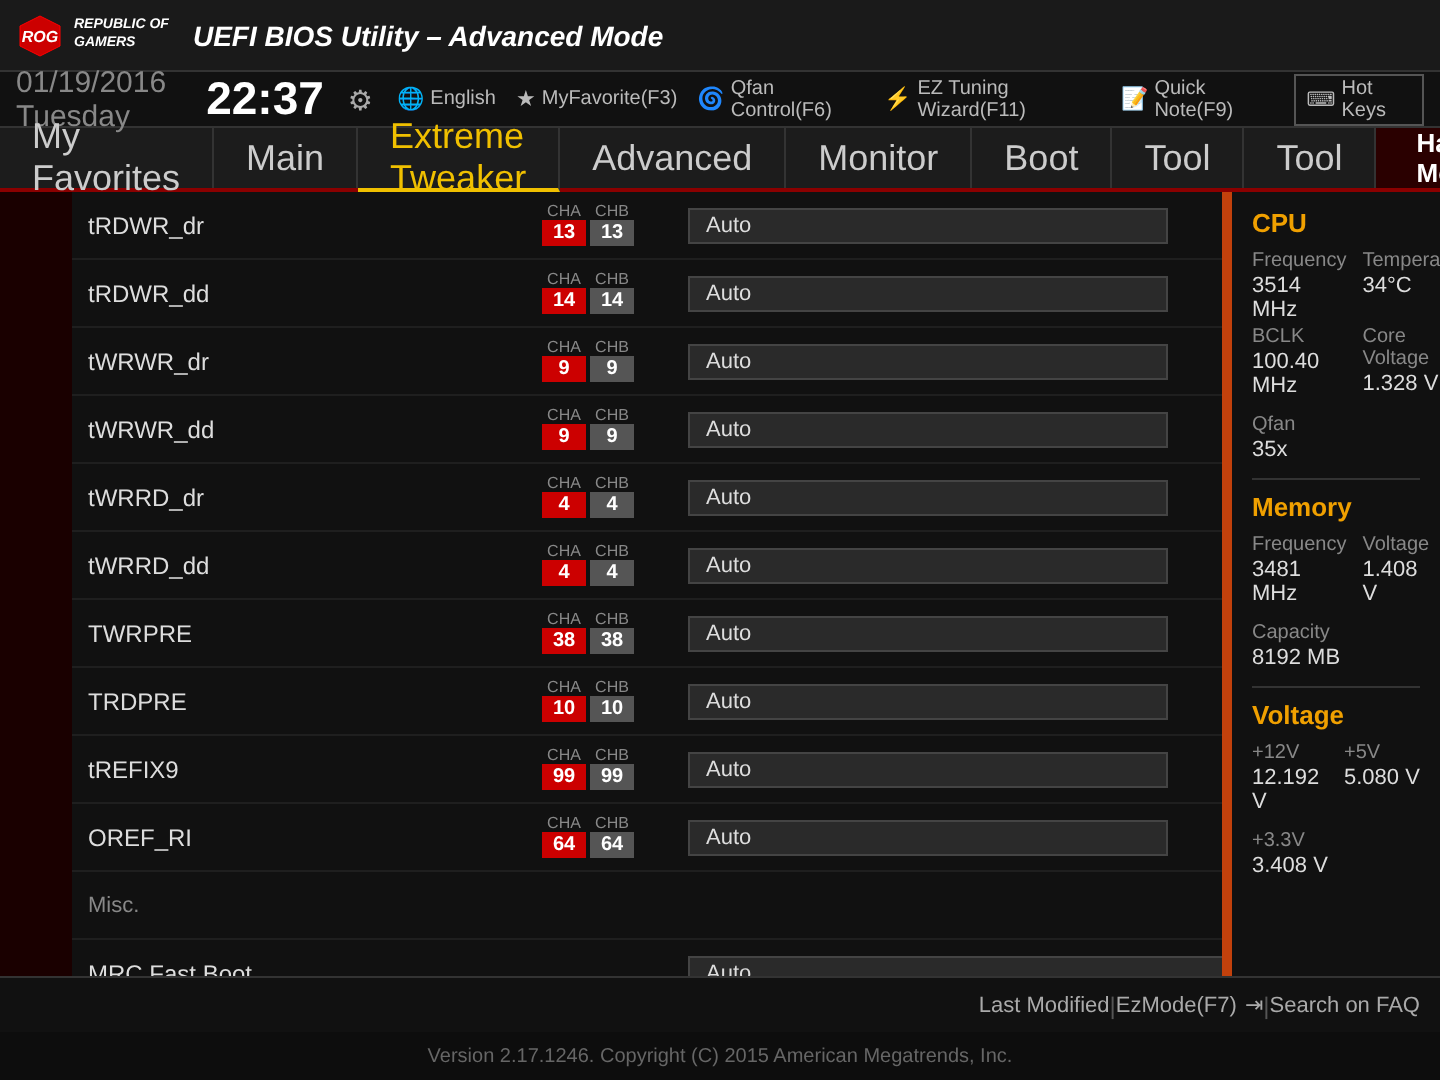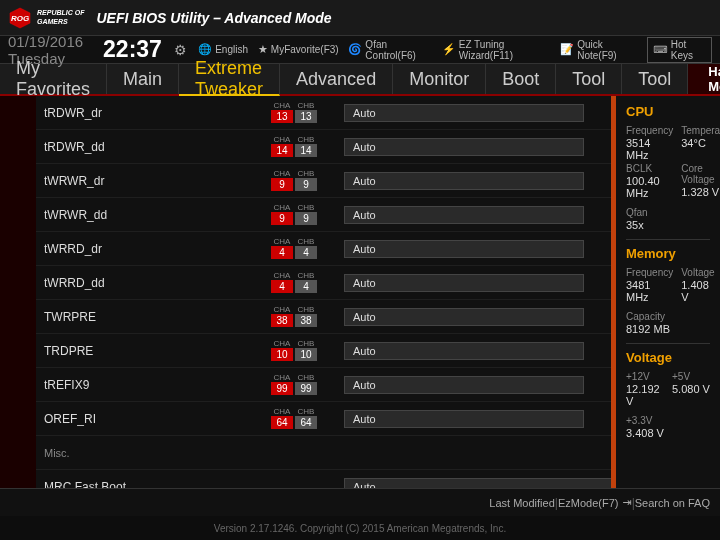--- a/index.html
+++ b/index.html
@@ -162,21 +162,21 @@
     }
     .tag-label {
       font-size: 8px;
       color: #888;
       line-height: 1;
     }
     .tag-box {
       background: #c00;
       color: #fff;
       font-size: 10px;
-      font-weight: normal;
+      font-weight: bold;
       padding: 1px 5px;
       min-width: 22px;
       text-align: center;
     }
     .tag-box.chb { background: #555; }
     .setting-value {
       flex: 1;
       display: flex;
       align-items: flex-end;
       gap: 4px;

